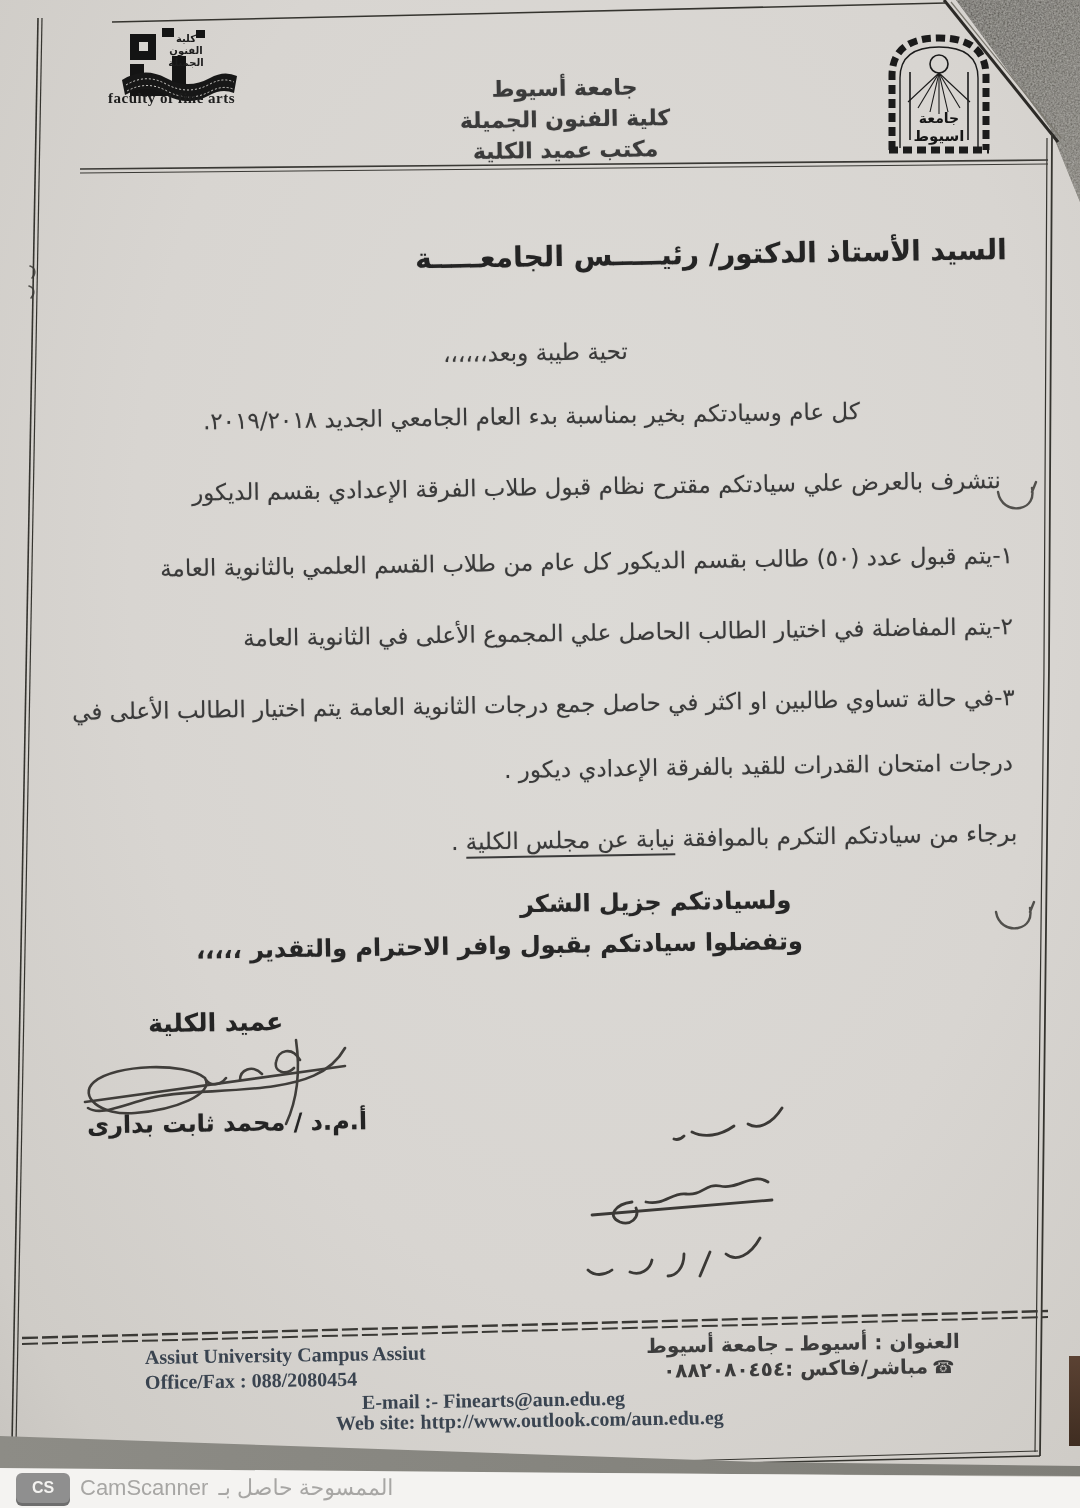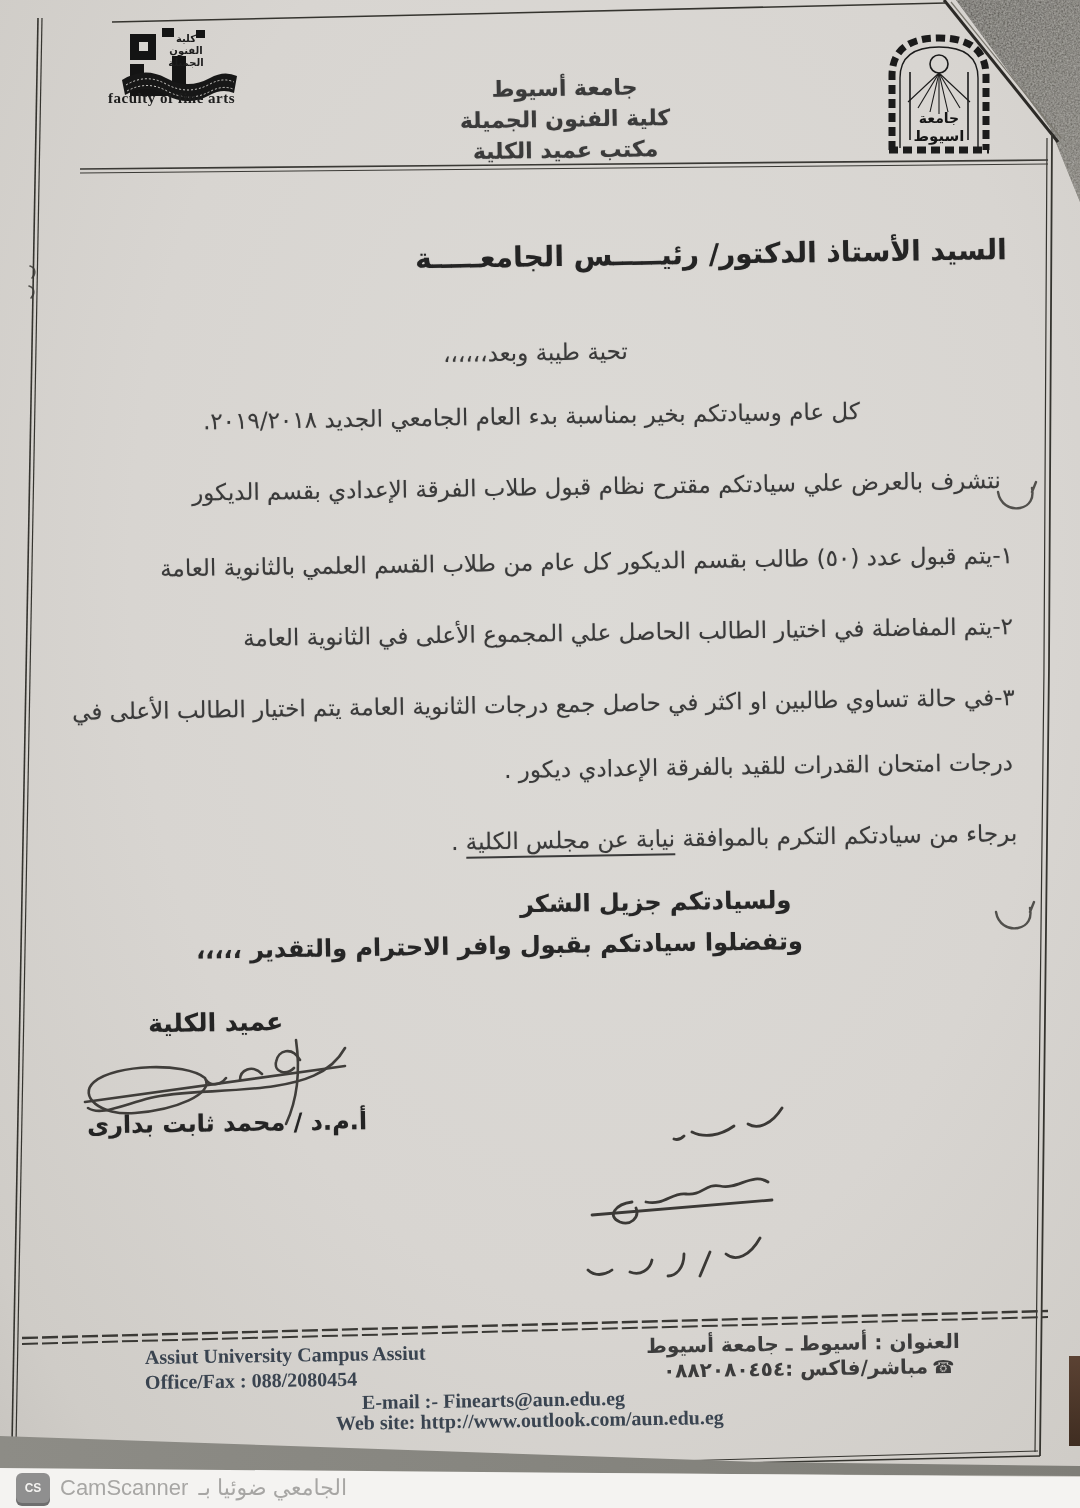--- a/index.html
+++ b/index.html
@@ -36,22 +36,22 @@
   #f-email{top:1391px;left:362px;}
   #f-web{top:1412px;left:336px;}
   .f-ar{direction:rtl;font-size:20px;font-weight:bold;color:#3c3c3c;white-space:nowrap;}
   #f-ar1{top:1329px;right:120px;}
   #f-ar2{top:1354px;right:126px;}
   #f-ar2 .ph{font-size:18px;margin-left:4px;}
   
   #cs-strip{left:0;top:1468px;width:1080px;height:40px;background:#f4f3f1;
     clip-path:polygon(0 0,1080px 9px,1080px 40px,0 40px);
     display:flex;align-items:center;gap:10px;padding-left:16px;box-sizing:border-box;}
-  #cs-badge{width:34px;height:30px;background:#8f8f8f;border-radius:6px;color:#f4f3f1;
-    font-family:"Liberation Sans",sans-serif;font-weight:bold;font-size:12px;
+  #cs-badge{width:54px;height:30px;background:#8f8f8f;border-radius:6px;color:#f4f3f1;
+    font-family:"Liberation Sans",sans-serif;font-weight:bold;font-size:16px;
     display:flex;align-items:center;justify-content:center;box-shadow:0 3px 0 #6e6e6e;}
   .cs-txt{font-family:"Liberation Sans",sans-serif;font-size:22px;color:#a7a6a4;}
   .cs-ar{direction:rtl;}
   
   #band-bottom{left:0;top:1432px;width:1080px;height:44px;
     background:linear-gradient(90deg,#8d8c86,#7f7e78);
     clip-path:polygon(0 4px,760px 30px,1080px 34px,1080px 44px,0 38px);}
   #strip-right{right:0;top:1356px;width:11px;height:90px;
     background:linear-gradient(180deg,#5b4233,#3f2d21);}
   svg text{font-family:"DejaVu Sans",sans-serif;}
@@ -186,16 +186,16 @@
   <div class="abs f-en tilt-l" id="f-web" style="z-index:3">Web site: http://www.outlook.com/aun.edu.eg</div>
   <div class="abs f-ar tilt-r" id="f-ar1" style="z-index:3">العنوان : أسيوط ـ جامعة أسيوط</div>
   <div class="abs f-ar tilt-r" id="f-ar2" style="z-index:3"><span class="ph">☎</span><span>مباشر/فاكس :٠٨٨٢٠٨٠٤٥٤</span></div>
 
   <div class="abs" id="band-bottom" style="z-index:4"></div>
   <div class="abs" id="strip-right" style="z-index:4"></div>
 
   <div class="abs" id="cs-strip" style="z-index:5">
     <div id="cs-badge">CS</div>
     <span class="cs-txt">CamScanner</span>
-    <span class="cs-txt cs-ar" dir="rtl">الجامعي ضوئيا بـ</span>
+    <span class="cs-txt cs-ar" dir="rtl">الممسوحة حاصل بـ</span>
   </div>
 
 </div>
 
 </body></html>

